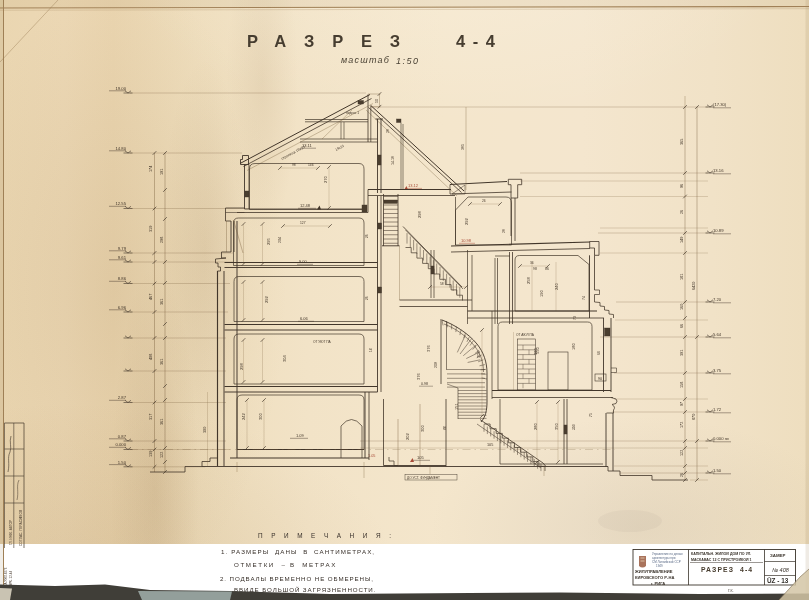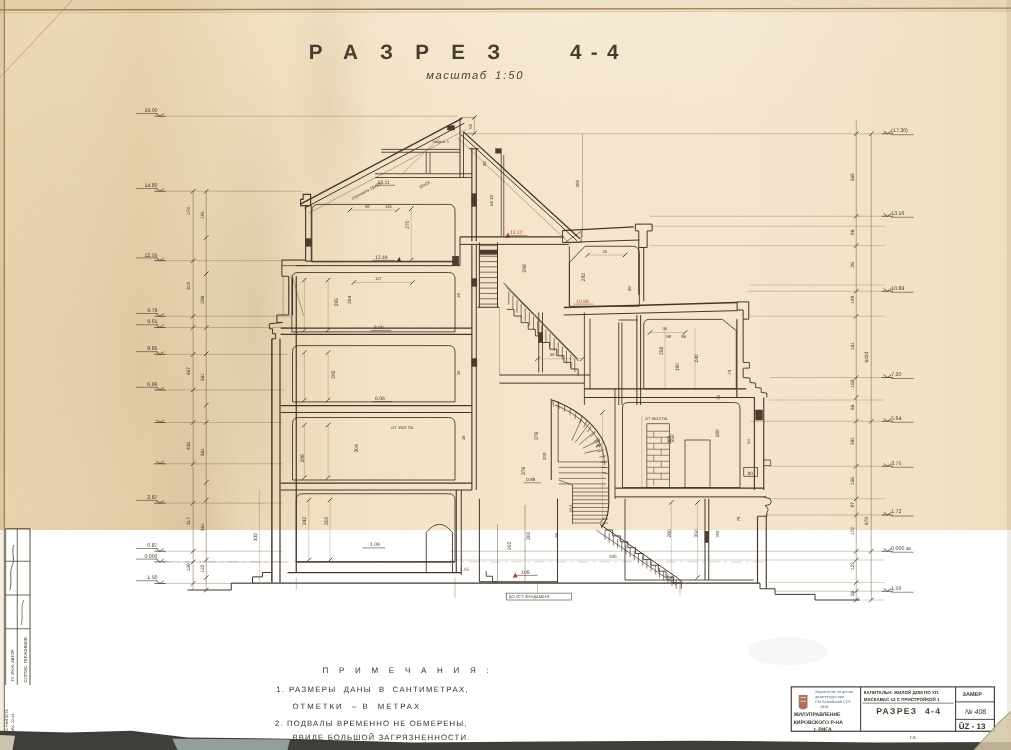--- a/index.html
+++ b/index.html
@@ -1,15 +1,15 @@
 <!DOCTYPE html>
 <html><head><meta charset="utf-8"><style>
 html,body{margin:0;padding:0;}
 body{width:809px;height:600px;overflow:hidden;font-family:"Liberation Sans",sans-serif;}
-.sheet{position:relative;width:809px;height:424px;
+.sheet{position:relative;width:809px;height:544px;
 background:
 radial-gradient(ellipse 300px 160px at 640px 528px, rgba(140,130,112,0.13), transparent 70%),
 radial-gradient(ellipse 230px 420px at 115px 290px, rgba(158,124,72,0.14), transparent 75%),
 radial-gradient(ellipse 430px 230px at 75px 575px, rgba(160,126,76,0.18), transparent 75%),
 radial-gradient(ellipse 480px 230px at 450px -40px, rgba(255,250,238,0.27), transparent 70%),
 radial-gradient(ellipse 55px 280px at 155px 490px, rgba(140,105,60,0.16), transparent 80%),
 radial-gradient(ellipse 55px 240px at 205px 250px, rgba(140,105,60,0.12), transparent 80%),
 radial-gradient(ellipse 45px 200px at 262px 80px, rgba(140,105,60,0.10), transparent 80%),
 linear-gradient(90deg,#ead6b1 0%,#ecd8b5 8%,#ead5b0 14%,#eeddbc 24%,#f2e3c7 38%,#f4e6cc 55%,#f4e6ce 72%,#f1e2c7 88%,#eedebf 100%);
 }

